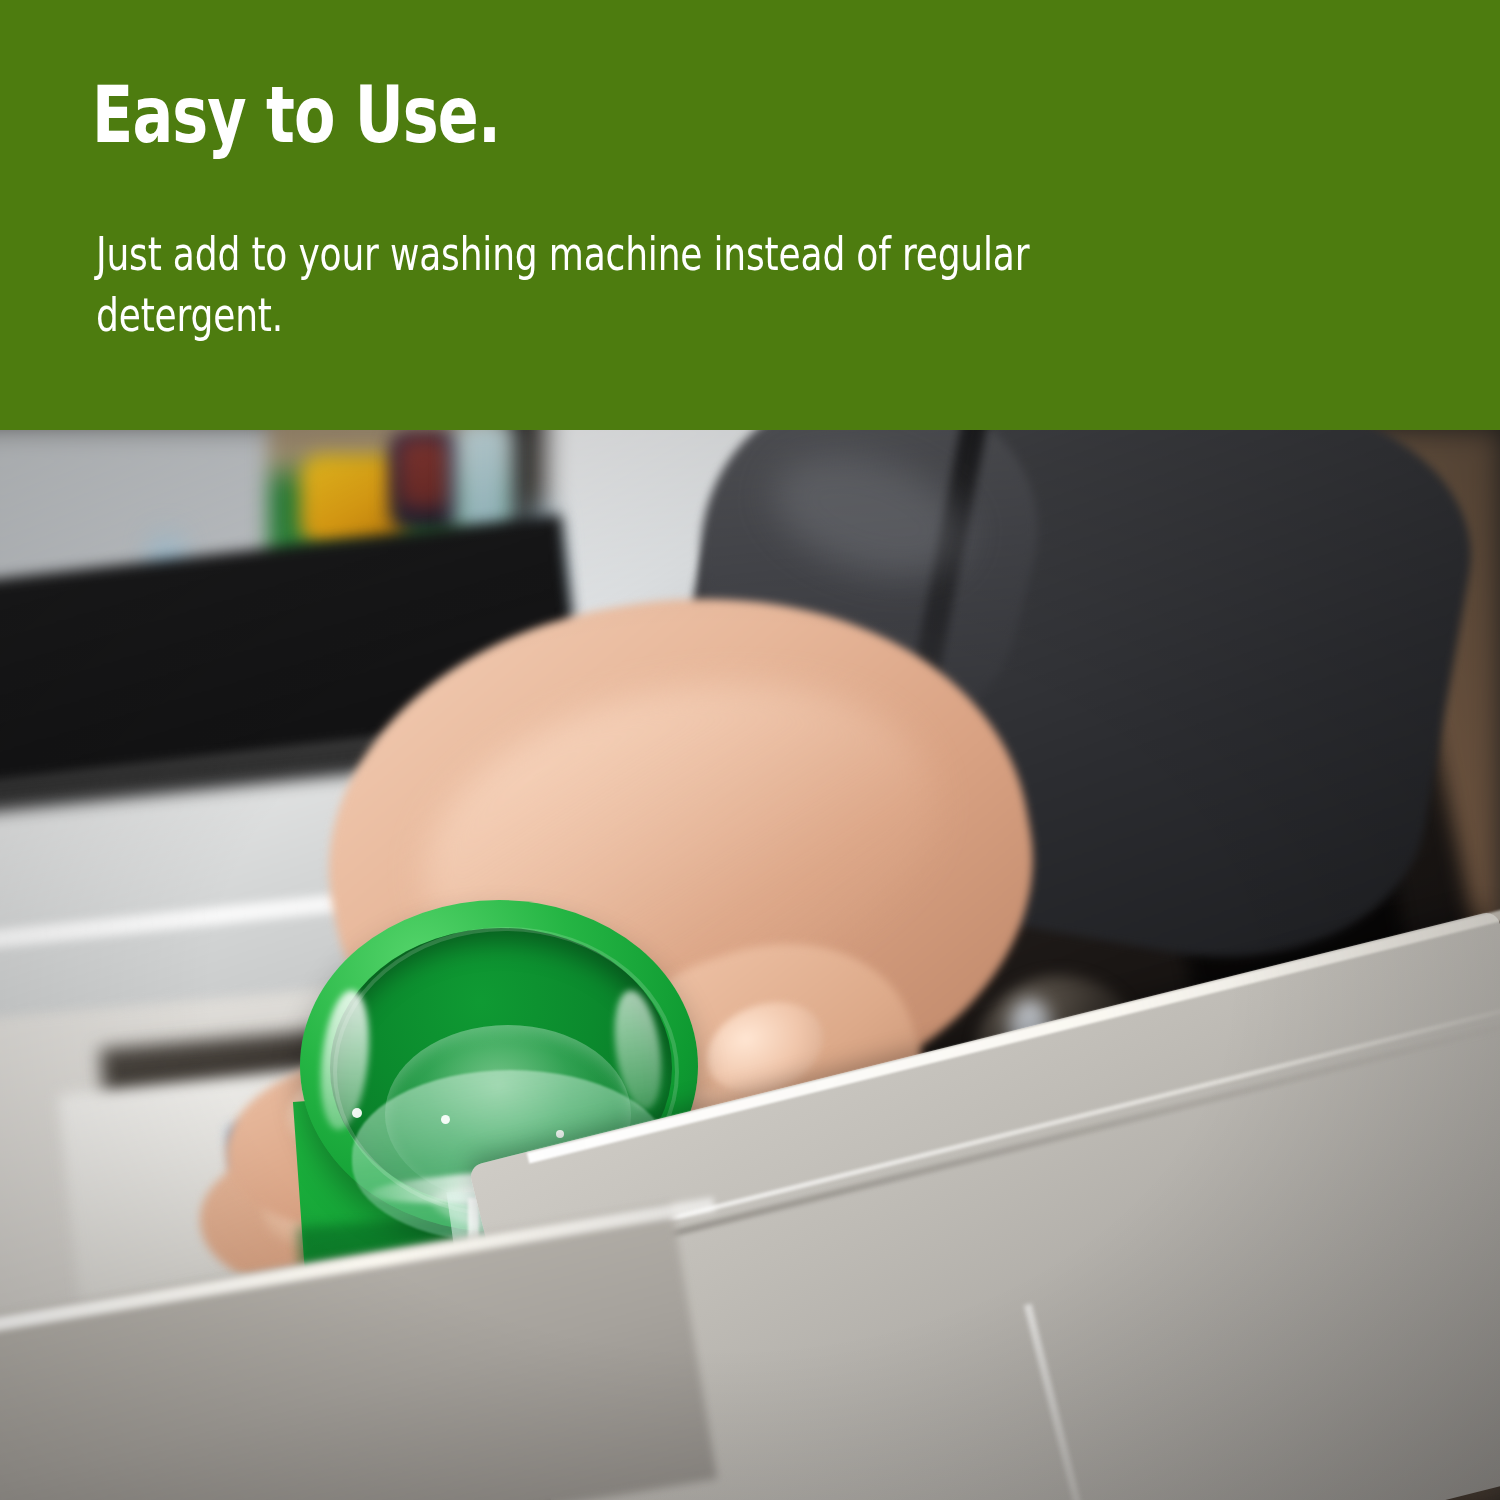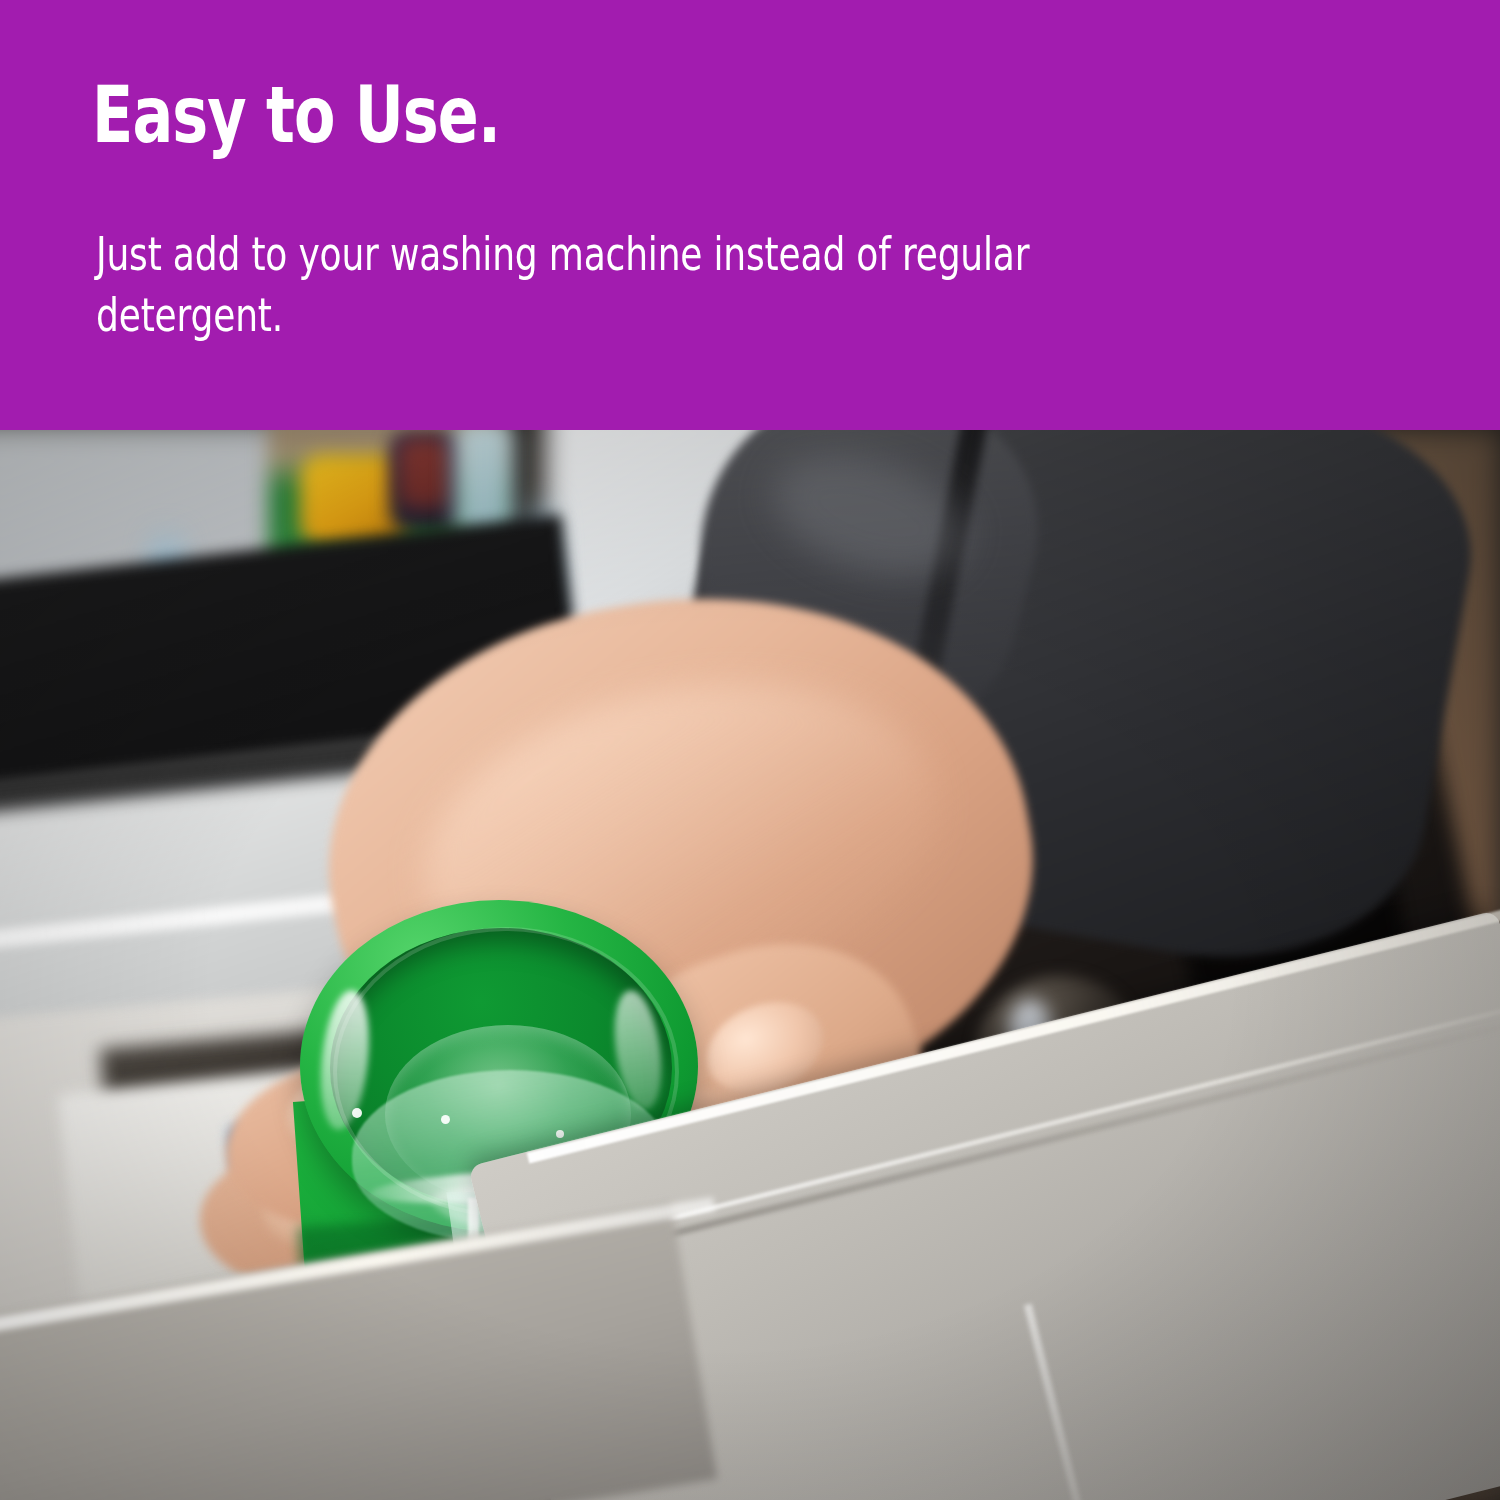--- a/index.html
+++ b/index.html
@@ -19,21 +19,21 @@
     height: 1500px;
     overflow: hidden;
   }
 
   
   .header-band {
     position: absolute;
     left: 0; top: 0;
     width: 1500px;
     height: 430px;
-    background: #a21caf;
+    background: #4d7c0f;
     box-sizing: border-box;
   }
   .headline {
     position: absolute;
     left: 92px;
     top: 76px;
     margin: 0;
     color: #FFFFFF;
     font-family: "DejaVu Sans Condensed", "Liberation Sans Narrow", "Liberation Sans", sans-serif;
     font-size: 78px;

